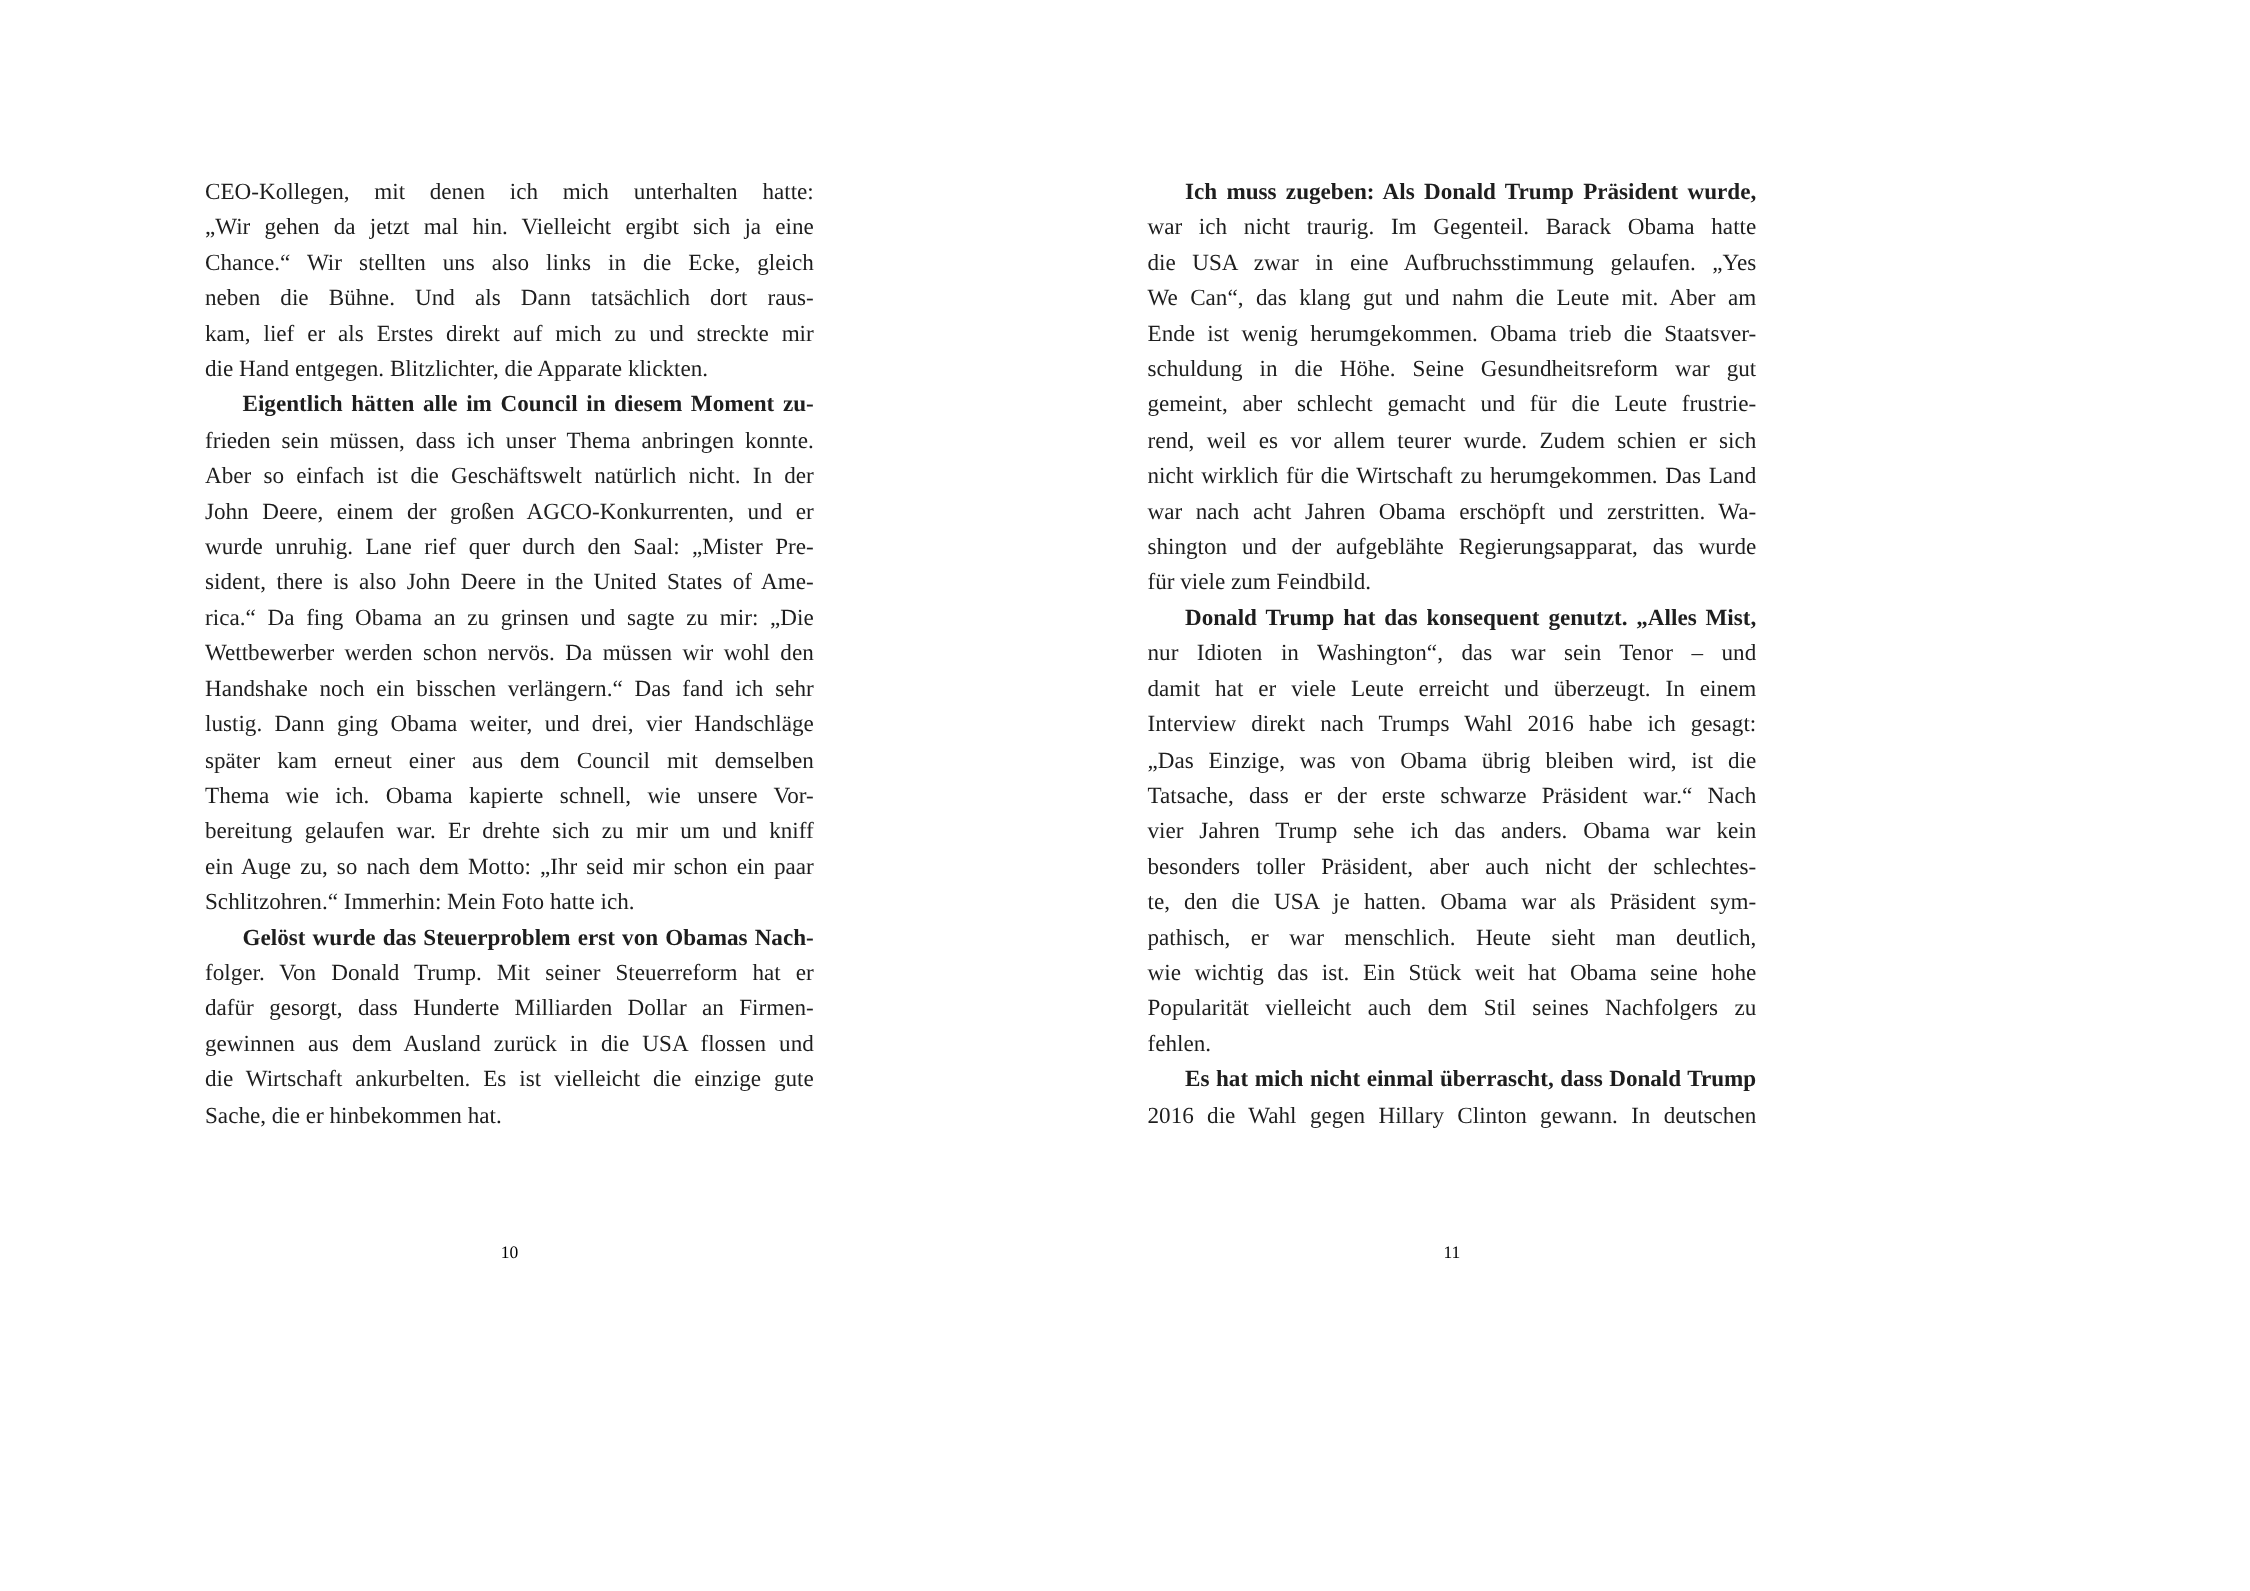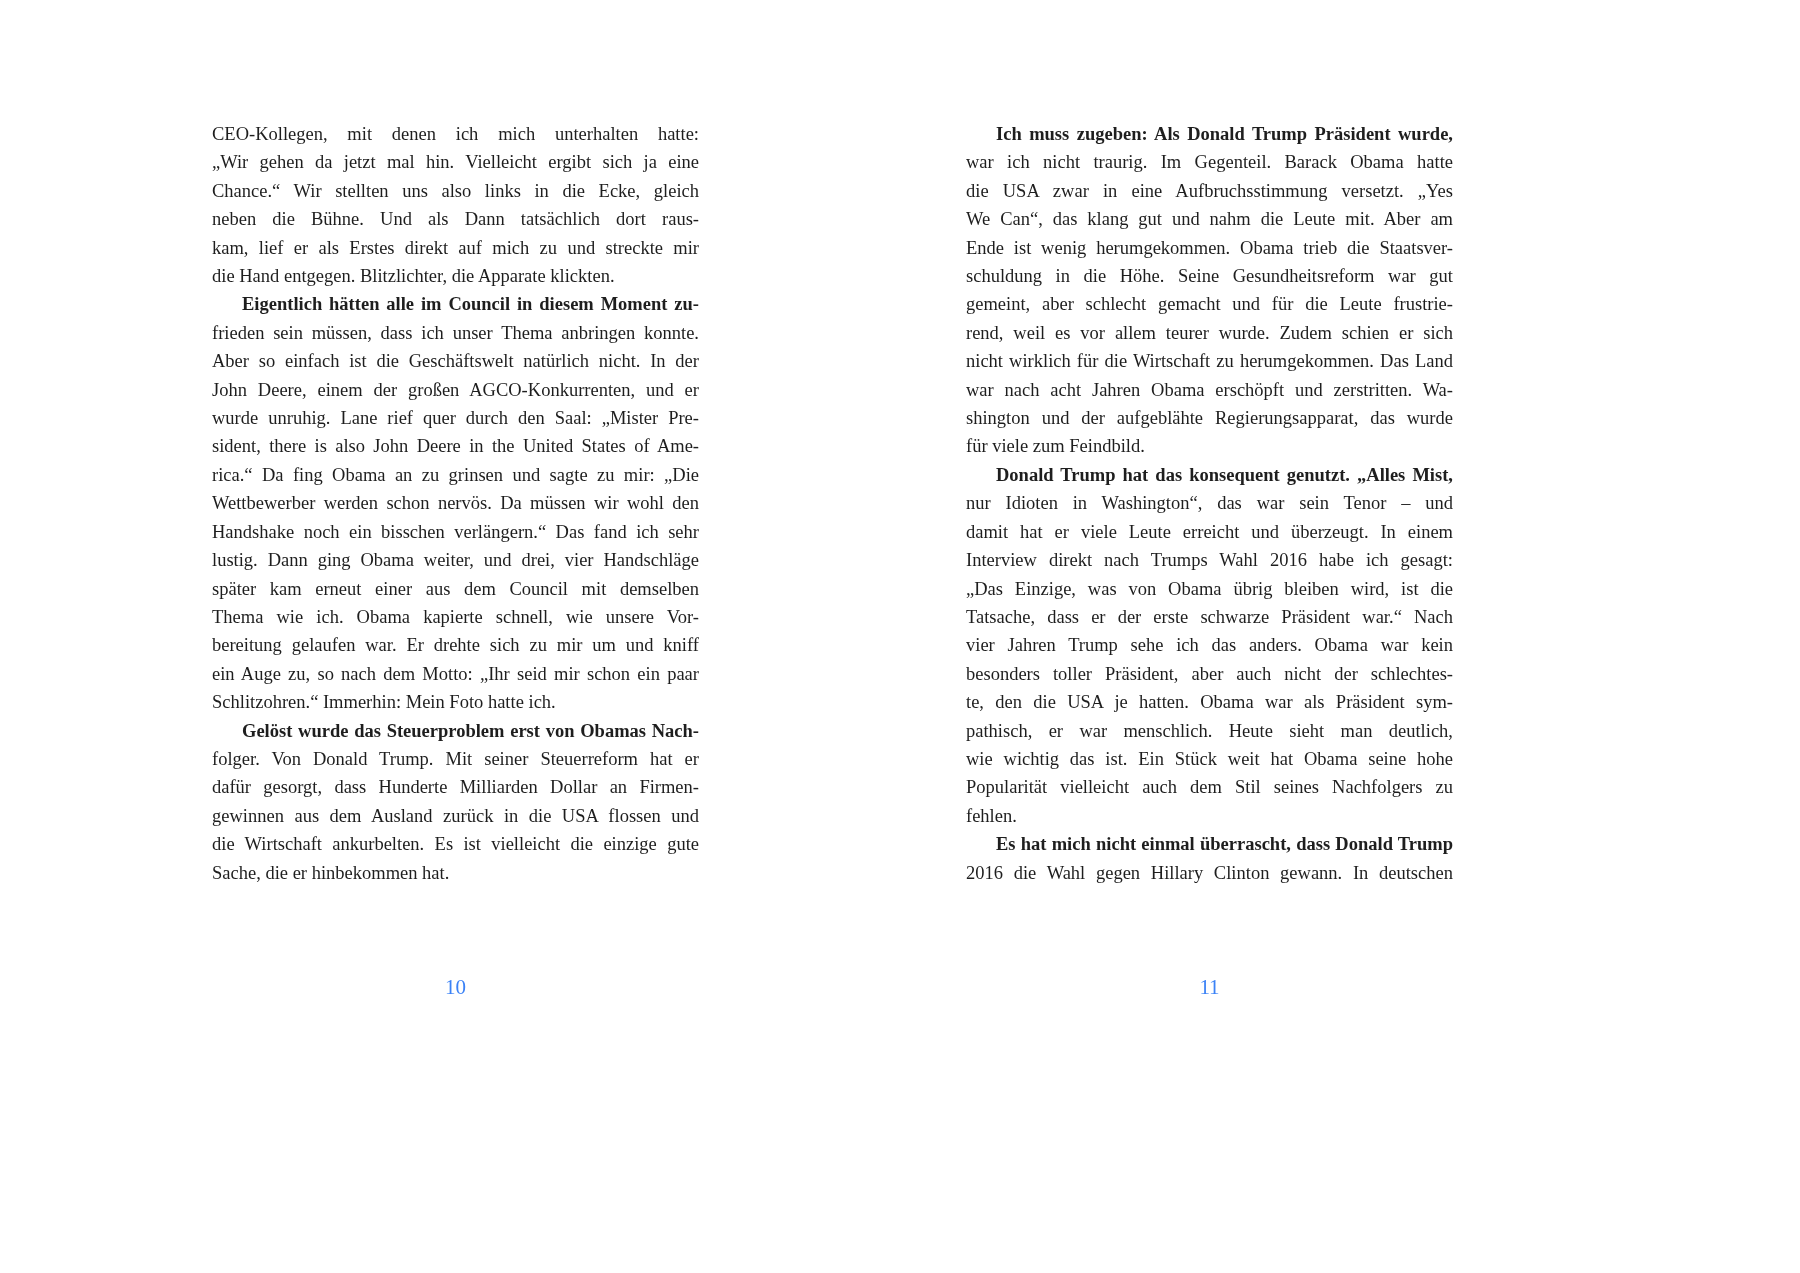--- a/index.html
+++ b/index.html
@@ -9,24 +9,23 @@
     height: 1273px;
     position: relative;
     background: #ffffff;
     font-family: "Liberation Serif", "DejaVu Serif", serif;
     color: #1e1e1e;
     overflow: hidden;
   }
   .spread { position: absolute; inset: 0; }
   .page {
     position: absolute;
-    top: 120px;
+    top: 140px;
     width: 487px;
     height: 960px;
-    margin-left: 48px;
   }
   .page-left  { left: 164px; }
   .page-right { left: 918px; }
 
   .page-body { width: 100%; }
 
   .paragraph { margin: 0; padding: 0; }
 
   .line {
     font-size: 18.5px;
@@ -38,22 +37,22 @@
   }
   .line.last { text-align-last: left; }
   .line.indent { text-indent: 30px; font-weight: bold; }
 
   .folio {
     position: absolute;
     top: 855px;
     left: 0;
     width: 100%;
     text-align: center;
-    font-size: 21px;
-    color: #3b82f6;
+    font-size: 14px;
+    color: #000000;
   }
 </style>
 </head>
 <body>
 
 <div class="spread">
 
   <section class="page page-left">
     <div class="page-body">
         <div class="paragraph">
@@ -91,21 +90,21 @@
         </div>
       </div>
     <div class="folio">10</div>
   </section>
 
   <section class="page page-right">
     <div class="page-body">
         <div class="paragraph">
           <div class="line indent">Ich muss zugeben: Als Donald Trump Präsident wurde,</div>
           <div class="line">war ich nicht traurig. Im Gegenteil. Barack Obama hatte</div>
-          <div class="line">die USA zwar in eine Aufbruchsstimmung versetzt. „Yes</div>
+          <div class="line">die USA zwar in eine Aufbruchsstimmung gelaufen. „Yes</div>
           <div class="line">We Can“, das klang gut und nahm die Leute mit. Aber am</div>
           <div class="line">Ende ist wenig herumgekommen. Obama trieb die Staatsver-</div>
           <div class="line">schuldung in die Höhe. Seine Gesundheitsreform war gut</div>
           <div class="line">gemeint, aber schlecht gemacht und für die Leute frustrie-</div>
           <div class="line">rend, weil es vor allem teurer wurde. Zudem schien er sich</div>
           <div class="line">nicht wirklich für die Wirtschaft zu herumgekommen. Das Land</div>
           <div class="line">war nach acht Jahren Obama erschöpft und zerstritten. Wa-</div>
           <div class="line">shington und der aufgeblähte Regierungsapparat, das wurde</div>
           <div class="line last">für viele zum Feindbild.</div>
         </div>

